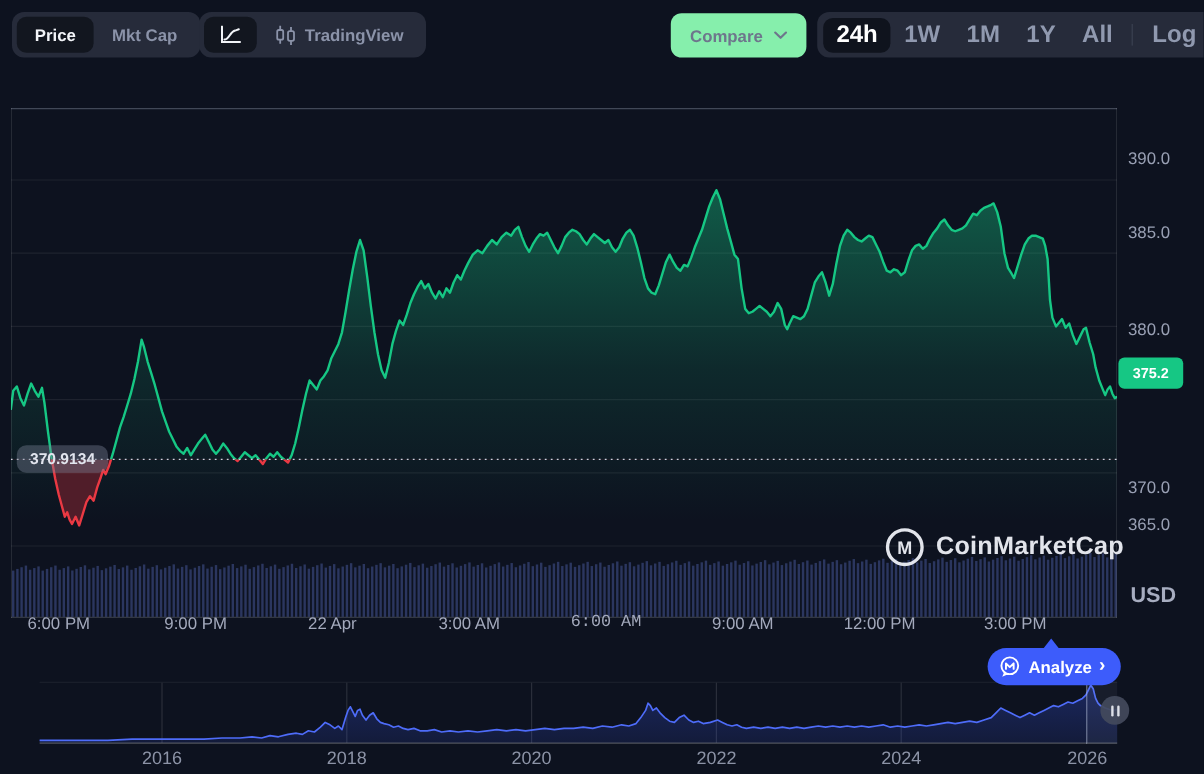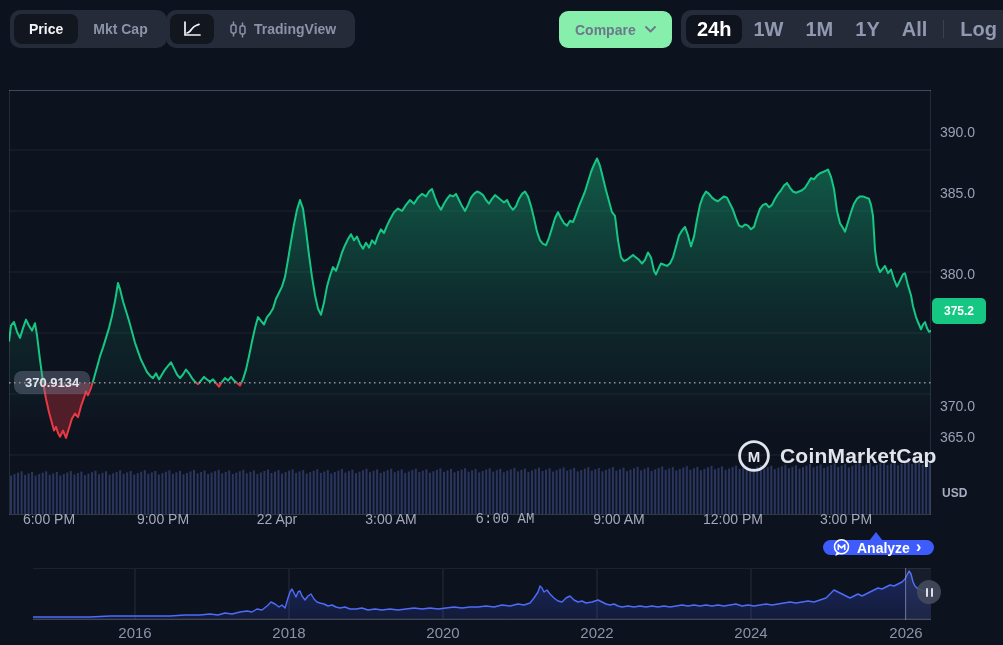--- a/index.html
+++ b/index.html
@@ -34,26 +34,26 @@
   .watermark{position:absolute;left:728px;top:349px;display:flex;align-items:center;gap:9px;
        opacity:0.95;z-index:3;}
   .watermark span{color:#eef0f6;font-size:21px;font-weight:700;letter-spacing:0.2px;}
 
   
   .y-tick{position:absolute;left:940px;width:60px;text-align:left;color:#99a0b4;
        font-size:14px;font-weight:500;}
   .price-badge{position:absolute;left:932px;top:298px;width:54px;height:26px;background:#16c784;
        color:#ffffff;font-size:12px;font-weight:700;border-radius:5px;display:flex;
        align-items:center;justify-content:center;z-index:5;}
-  .usd-label{position:absolute;left:942px;top:486px;color:#a7adc0;font-size:12px;font-weight:700;}
+  .usd-label{position:absolute;left:942px;top:486px;color:#a7adc0;font-size:18px;font-weight:700;}
   .x-tick{position:absolute;top:511px;transform:translateX(-50%);color:#a3a9bc;
        font-size:14px;font-weight:500;white-space:nowrap;}
 
   
-  .analyze{position:absolute;left:823px;top:540px;height:15px;background:#3d5cfb;border:none;
+  .analyze{position:absolute;left:823px;top:540px;height:31px;background:#3d5cfb;border:none;
        border-radius:16px;color:#fff;font-family:inherit;font-size:14px;font-weight:700;
        display:flex;align-items:center;gap:6px;padding:0 13px 0 9px;cursor:pointer;z-index:6;}
   .analyze-tail{position:absolute;left:869px;top:532px;width:0;height:0;
        border-left:7px solid transparent;border-right:7px solid transparent;
        border-bottom:9px solid #3d5cfb;z-index:6;}
   .analyze .chev{font-size:16px;font-weight:700;margin-top:-1px;}
 
   
   #minimap-svg{position:absolute;left:0;top:568px;}
   .mm-tick{position:absolute;top:624px;transform:translateX(-50%);color:#8c93a6;

